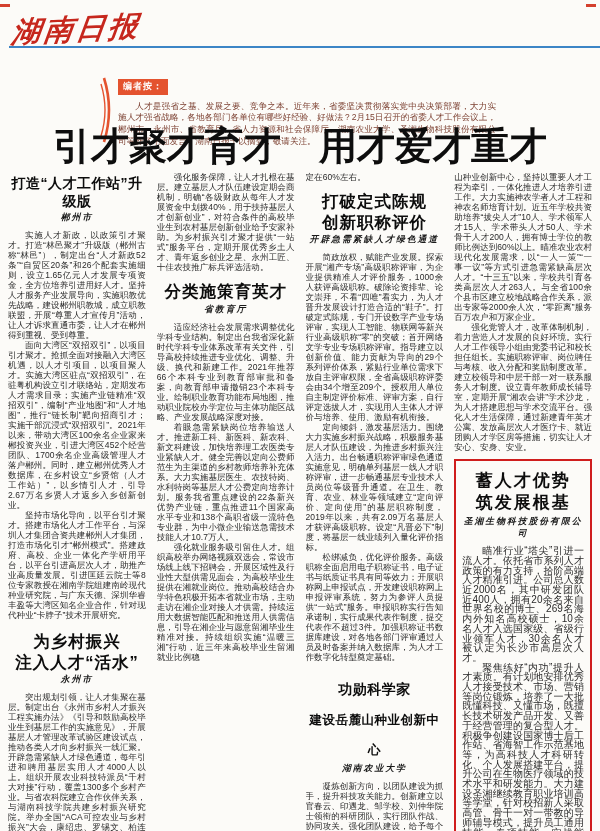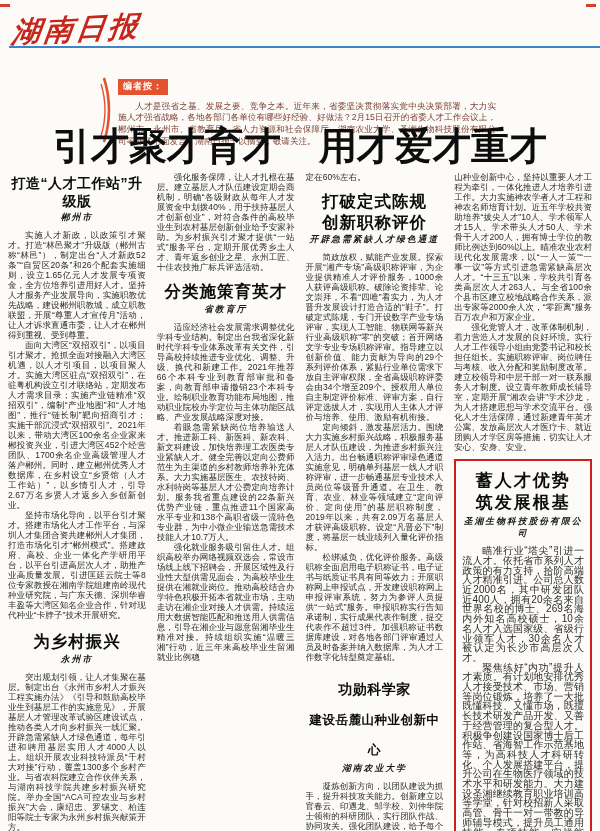--- a/index.html
+++ b/index.html
@@ -77,21 +77,21 @@
   <main class="columns">
 
     <div class="col">
       <h2 class="art-title t14">打造“人才工作站”升级版</h2>
       <div class="byline">郴州市</div>
       <p>实施人才新政，以政策引才聚才。打造“林邑聚才”升级版（郴州古称“林邑”），制定出台“人才新政52条”“自贸区20条”和26个配套实施细则，设立1.65亿元人才发展专项资金，全方位培养引进用好人才。坚持人才服务产业发展导向，实施职教优先战略，建设郴州职教城，成立职教联盟，开展“尊重人才宣传月”活动，让人才诉求直通市委，让人才在郴州得到重视、受到尊重。</p>
       <p>面向大湾区“双招双引”，以项目引才聚才。抢抓全面对接融入大湾区机遇，以人才引项目，以项目聚人才。实施大湾区驻点“双招双引”，在驻粤机构设立引才联络站，定期发布人才需求目录；实施产业链精准“双招双引”，编制“产业地图”和“人才地图”，推行“链长制”靶向招商引才；实施干部沉浸式“双招双引”。2021年以来，带动大湾区100余名企业家来郴投资兴业，引进大湾区452个经营团队、1700余名企业高级管理人才落户郴州。同时，建立郴州优秀人才数据库，在乡村设立“乡贤馆（人才工作站）”，以乡情引人才，引导2.67万名乡贤人才返乡入乡创新创业。</p>
       <p>坚持市场化导向，以平台引才聚才。搭建市场化人才工作平台，与深圳人才集团合资共建郴州人才集团，打造市场化引才“郴州模式”。搭建政府、高校、企业一体化产学研用平台，以平台引进高层次人才，助推产业高质量发展。引进匡廷云院士等8位专家教授在湘南学院组建南岭现代种业研究院，与广东天德、深圳华睿丰盈等大湾区知名企业合作，针对现代种业“卡脖子”技术开展研究。</p>
       <div class="spacer8"></div>
       <h2 class="art-title t16"><span>为乡村振兴</span><br>
-        </h2>
+        <span>注入人才“活水”</span></h2>
       <div class="byline">永州市</div>
       <p>突出规划引领，让人才集聚在基层。制定出台《永州市乡村人才振兴工程实施办法》《引导和鼓励高校毕业生到基层工作的实施意见》，开展基层人才管理改革试验区建设试点，推动各类人才向乡村振兴一线汇聚。开辟急需紧缺人才绿色通道，每年引进和聘用基层实用人才4000人以上。组织开展农业科技特派员“千村大对接”行动，覆盖1300多个乡村产业。与省农科院建立合作伙伴关系，与湖南科技学院共建乡村振兴研究院。举办全国“ACA可控农业与乡村振兴”大会，康绍忠、罗锡文、柏连阳等院士专家为永州乡村振兴献策开方。</p>
 
     </div>
 
     <div class="col">
       <p>强化服务保障，让人才扎根在基层。建立基层人才队伍建设定期会商机制，明确“各级财政从每年人才发展资金中划拨40%，用于扶持基层人才创新创业”，对符合条件的高校毕业生到农村基层创新创业给予安家补助。为乡村振兴引才聚才提供“一站式”服务平台，定期开展优秀乡土人才、青年返乡创业之星、永州工匠、十佳农技推广标兵评选活动。</p>
       <div class="spacer6"></div>
       <h2 class="art-title t16">分类施策育英才</h2>
       <div class="byline">省教育厅</div>

